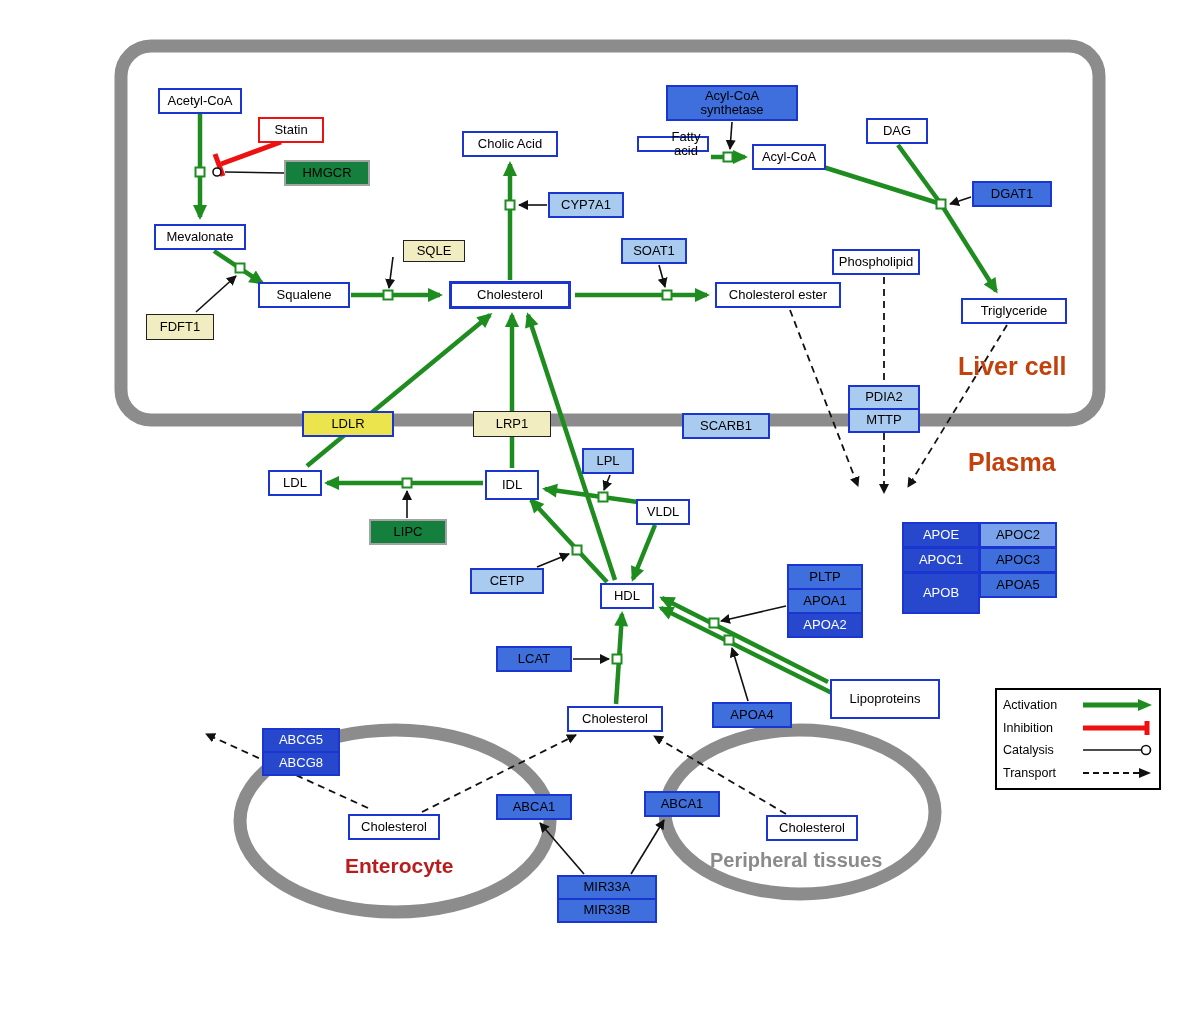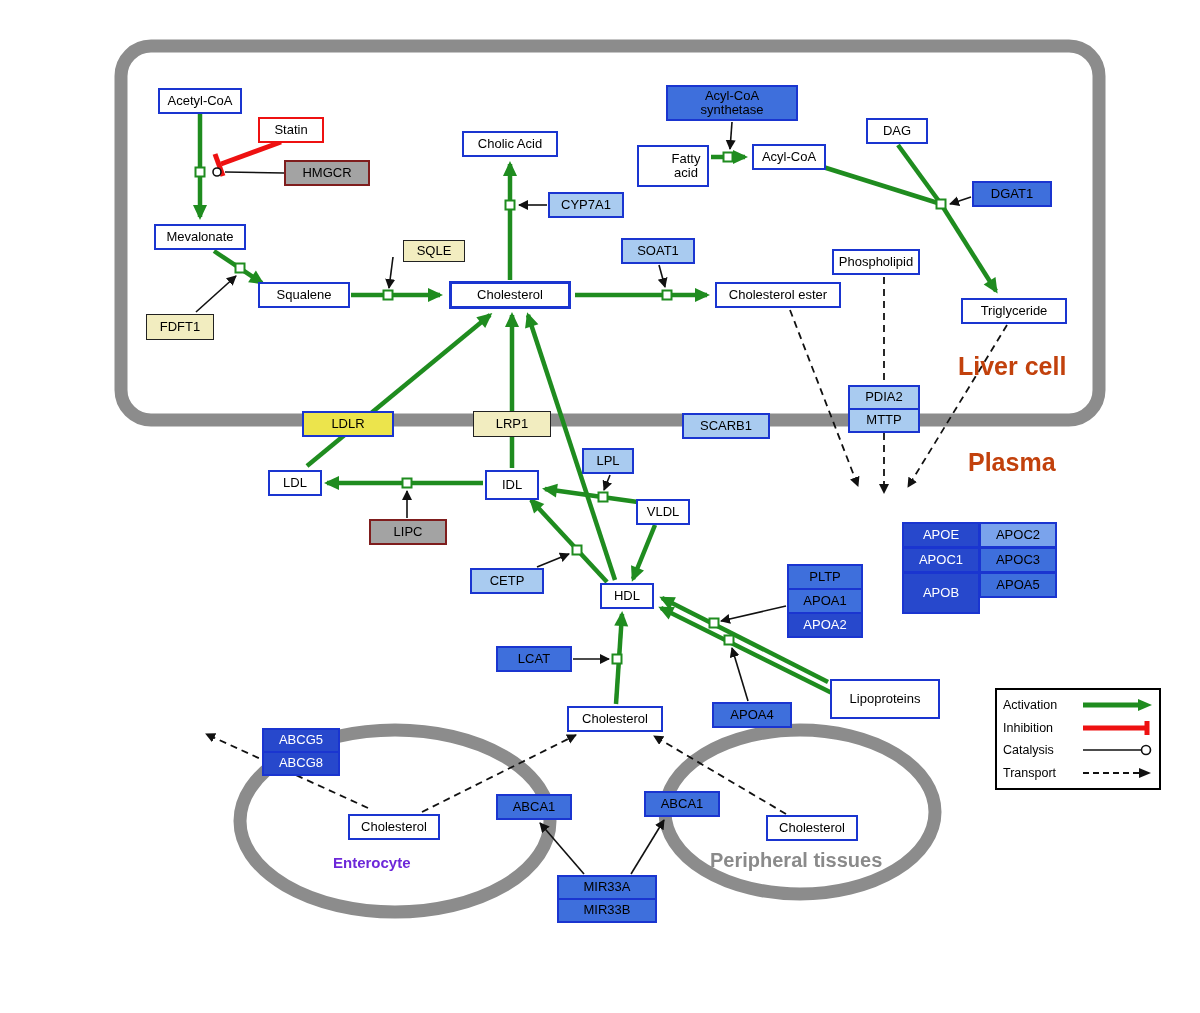--- a/index.html
+++ b/index.html
@@ -5,21 +5,21 @@
   html,body{margin:0;padding:0;background:#fff;}
   .canvas{position:relative;width:1200px;height:1013px;background:#fff;
           font-family:"Liberation Sans",sans-serif;overflow:hidden;}
   svg.layer{position:absolute;left:0;top:0;}
   .node{position:absolute;display:flex;align-items:center;justify-content:center;
         font-size:13px;color:#000;box-sizing:border-box;text-align:center;line-height:1.1;
         background:#fff;border:2px solid #1a35d0;z-index:3;}
   .n-white{background:#ffffff;border:2px solid #1a35d0;}
   .n-strong{border-width:3px;}
   .n-red{background:#ffffff;border:2.5px solid #ee1111;}
-  .n-yellow{background:#a3a3a3;border:2px solid #7f1d1d;}
+  .n-yellow{background:#15803d;border:2px solid #a3a3a3;}
   .n-yellow2{background:#ece44c;border:2px solid #1a35d0;}
   .n-paleyellow{background:#f2edc0;border:1.5px solid #222;}
   .n-blue-light{background:#a9cbf0;border:2px solid #1a35d0;}
   .n-blue-mlight{background:#7aa3ec;border:2px solid #1a35d0;}
   .n-blue-med{background:#3e6fdc;border:2px solid #1a35d0;}
   .n-blue-dark{background:#2748cc;border:2px solid #1a35d0;color:#fff;}
   .region-label{position:absolute;font-weight:bold;color:#c2410c;z-index:2;}
   .legend{position:absolute;left:995px;top:688px;width:166px;height:102px;background:#fff;
           border:2px solid #000;box-sizing:border-box;z-index:4;padding:4px 6px;
           display:flex;flex-direction:column;justify-content:space-between;}
@@ -114,40 +114,40 @@
       <rect x="572.5" y="545.5" width="9" height="9"></rect>
       <rect x="709.5" y="618.5" width="9" height="9"></rect>
       <rect x="724.5" y="635.5" width="9" height="9"></rect>
       <rect x="612.5" y="654.5" width="9" height="9"></rect>
       <circle cx="217" cy="172" r="4" fill="#fff" stroke="#111" stroke-width="1.6"></circle>
     </g>
   </svg>
 
   <div class="region-label" style="left:958px;top:352px;font-size:25px;">Liver cell</div>
   <div class="region-label" style="left:968px;top:448px;font-size:25px;">Plasma</div>
-  <div class="region-label" style="left:333px;top:854px;font-size:15px;color:#6d28d9;">Enterocyte</div>
+  <div class="region-label" style="left:345px;top:854px;font-size:21px;color:#b91c1c;">Enterocyte</div>
   <div class="region-label" style="left:710px;top:849px;font-size:20px;color:#8a8a8a;">Peripheral tissues</div>
 
   <div class="node n-white" style="left:158px;top:88px;width:84px;height:26px;">Acetyl-CoA</div>
   <div class="node n-red" style="left:258px;top:117px;width:66px;height:26px;">Statin</div>
   <div class="node n-yellow" style="left:284px;top:160px;width:86px;height:26px;">HMGCR</div>
   <div class="node n-white" style="left:154px;top:224px;width:92px;height:26px;">Mevalonate</div>
   <div class="node n-paleyellow" style="left:362px;top:240px;width:62px;height:22px;margin-left:41px;">SQLE</div>
   <div class="node n-paleyellow" style="left:146px;top:314px;width:68px;height:26px;">FDFT1</div>
   <div class="node n-white" style="left:258px;top:282px;width:92px;height:26px;">Squalene</div>
   <div class="node n-white n-strong" style="left:449px;top:281px;width:122px;height:28px;">Cholesterol</div>
   <div class="node n-white" style="left:462px;top:131px;width:96px;height:26px;">Cholic Acid</div>
   <div class="node n-blue-light" style="left:548px;top:192px;width:76px;height:26px;">CYP7A1</div>
-  <div class="node n-blue-light" style="left:621px;top:238px;width:74px;height:26px;">SOAT1</div>
+  <div class="node n-blue-light" style="left:621px;top:238px;width:66px;height:26px;">SOAT1</div>
   <div class="node n-white" style="left:715px;top:282px;width:126px;height:26px;">Cholesterol ester</div>
   <div class="node n-blue-med" style="left:666px;top:85px;width:132px;height:36px;flex-direction:column;">
     <span>Acyl-CoA</span>
     <span>synthetase</span>
   </div>
-  <div class="node n-white" style="left:637px;top:145px;width:72px;height:42px;padding-left:26px;">Fatty acid</div>
+  <div class="node n-white" style="left:637px;top:136px;width:72px;height:16px;padding-left:26px;">Fatty acid</div>
   <div class="node n-white" style="left:752px;top:144px;width:74px;height:26px;">Acyl-CoA</div>
   <div class="node n-white" style="left:866px;top:118px;width:62px;height:26px;">DAG</div>
   <div class="node n-blue-med" style="left:972px;top:181px;width:80px;height:26px;">DGAT1</div>
   <div class="node n-white" style="left:832px;top:249px;width:88px;height:26px;">Phospholipid</div>
   <div class="node n-white" style="left:961px;top:298px;width:106px;height:26px;">Triglyceride</div>
 
   <div class="node n-yellow2" style="left:302px;top:411px;width:92px;height:26px;">LDLR</div>
   <div class="node n-paleyellow" style="left:473px;top:411px;width:78px;height:26px;">LRP1</div>
   <div class="node n-blue-light" style="left:682px;top:413px;width:88px;height:26px;">SCARB1</div>
   <div class="node n-blue-light" style="left:848px;top:385px;width:72px;height:25px;">PDIA2</div>

